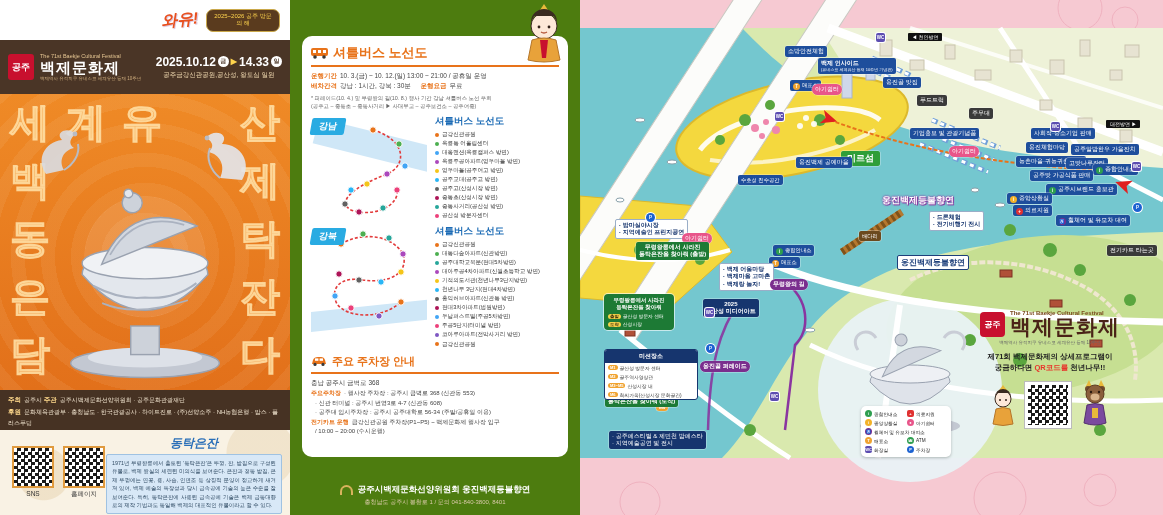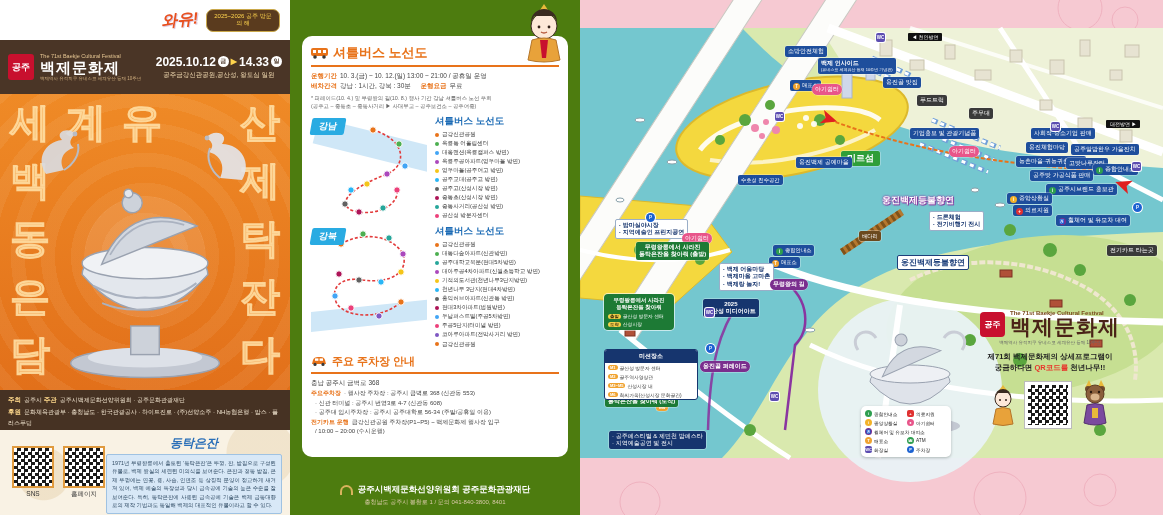--- a/index.html
+++ b/index.html
@@ -361,21 +361,21 @@
         <div class="addr">충남 공주시 금벽로 368</div>
         <div><b>주요주차장</b><span>· 행사장 주차장 : 공주시 금벽로 368 (신관동 553)</span></div>
         <div class="ind"><span>· 신관 터미널 : 공주시 번영3로 4-7 (신관동 608)</span></div>
         <div class="ind"><span>· 공주대 임시주차장 : 공주시 공주대학로 56-34 (주말/공휴일 이용)</span></div>
         <div><b>전기카트 운행</b><span>금강신관공원 주차장(P1~P5) ~ 백제문화제 행사장 입구</span></div>
         <div class="ind"><span>/ 10:00 ~ 20:00 (수시운행)</span></div>
       </div>
     </div>
     <div class="m-footer">
       <div class="f-org">
-        <span class="arch"></span><span>공주시백제문화선양위원회  공주문화관광재단</span>
+        <span class="arch"></span><span>공주시백제문화선양위원회  웅진백제등불향연</span>
       </div>
       <div class="f-addr">충청남도 공주시 봉황로 1 / 문의 041-840-3800, 8401</div>
     </div>
   </section>
 
   <section class="p-map">
     <svg class="terrain" viewBox="0 0 583 515" preserveAspectRatio="none">
       <rect width="583" height="515" fill="#f6c9d2"></rect>
       <g stroke="#e89aac" fill="none" opacity=".5">
         <circle cx="500" cy="8" r="22"></circle>

